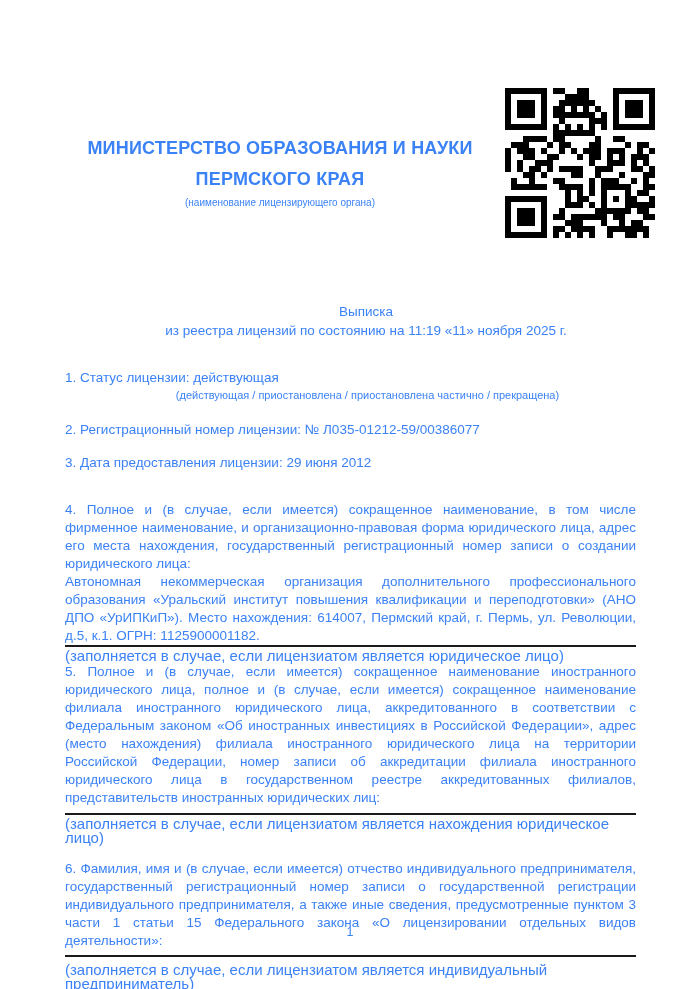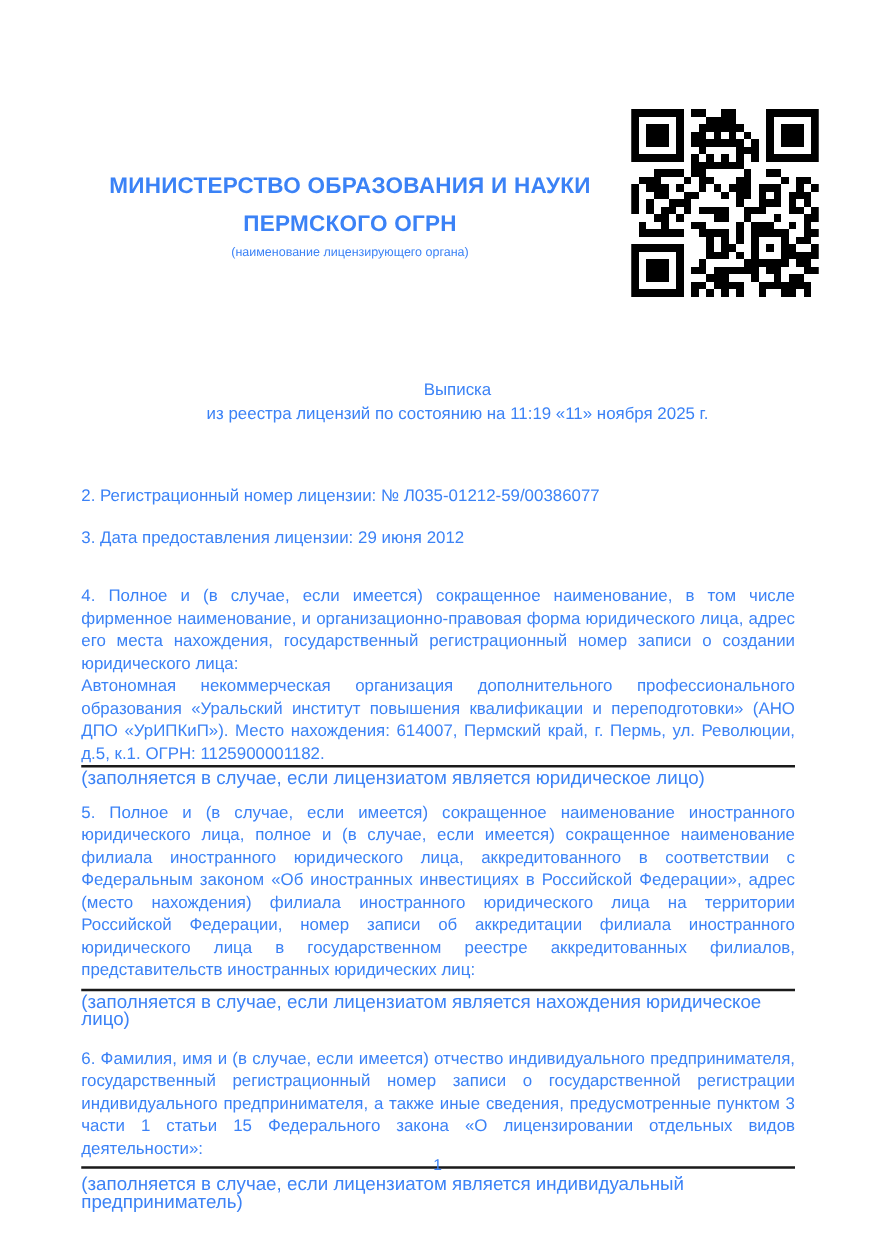--- a/index.html
+++ b/index.html
@@ -78,21 +78,21 @@
     margin-top: 2px;
   }
   .fill-line {
     border-top: 2.5px solid #1a1a1a;
     height: 0;
   }
   .item-2 { margin-top: 19px; }
   .item-3 { margin-top: 15px; }
   .item-4 { margin-top: 29px; }
   .item-4 .fill-line { margin-top: 0px; }
-  .item-5 { margin-top: 11px; }
+  .item-5 { }
   .item-5 .fill-line { margin-top: 6px; }
   .item-6 { margin-top: 15px; }
   .item-6 .fill-line { margin-top: 5px; }
   .item-6 .fill-caption { margin-top: 6px; }
   .item-7 { margin-top: 19px; }
   .page-number {
     position: absolute;
     top: 925px;
     left: 0;
     width: 700px;
@@ -100,21 +100,21 @@
     font-size: 12.5px;
   }
 </style>
 </head>
 <body>
 
 <div class="page">
 
   <div class="ministry">
     <div class="ministry-name">МИНИСТЕРСТВО ОБРАЗОВАНИЯ И НАУКИ</div>
-    <div class="ministry-name">ПЕРМСКОГО ОГРН</div>
+    <div class="ministry-name">ПЕРМСКОГО КРАЯ</div>
     <div class="ministry-caption">(наименование лицензирующего органа)</div>
   </div>
 
   <svg class="qr" id="qr-svg" viewBox="0 0 25 25" shape-rendering="crispEdges">
       <rect x="0" y="0" width="1" height="1" fill="#000000"></rect>
       <rect x="1" y="0" width="1" height="1" fill="#000000"></rect>
       <rect x="2" y="0" width="1" height="1" fill="#000000"></rect>
       <rect x="3" y="0" width="1" height="1" fill="#000000"></rect>
       <rect x="4" y="0" width="1" height="1" fill="#000000"></rect>
       <rect x="5" y="0" width="1" height="1" fill="#000000"></rect>
@@ -441,20 +441,24 @@
       <rect x="23" y="24" width="1" height="1" fill="#000000"></rect>
     </svg>
 
   <div class="doc-title">
     <div>Выписка</div>
     <div>из реестра лицензий по состоянию на 11:19 «11» ноября 2025 г.</div>
   </div>
 
   <div class="content">
 
+    <div class="item item-1">
+      <div class="item-text">1. Статус лицензии: действующая</div>
+      <div class="item-caption">(действующая / приостановлена / приостановлена частично / прекращена)</div>
+    </div>
 
     <div class="item item-2">
       <div class="item-text">2. Регистрационный номер лицензии: № Л035-01212-59/00386077</div>
     </div>
 
     <div class="item item-3">
       <div class="item-text">3. Дата предоставления лицензии: 29 июня 2012</div>
     </div>
 
     <div class="item item-4">

